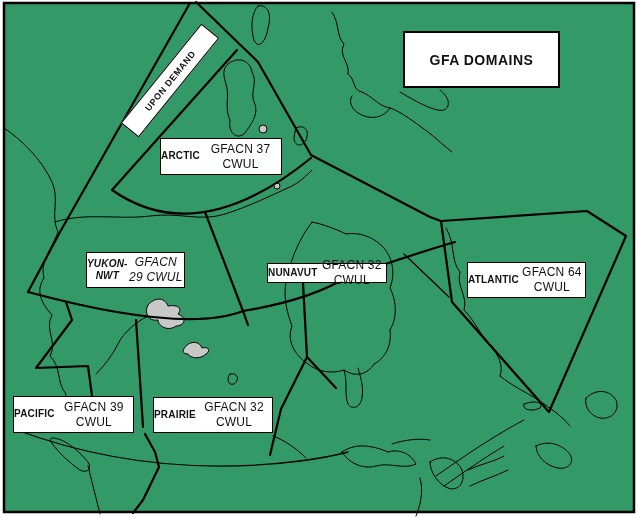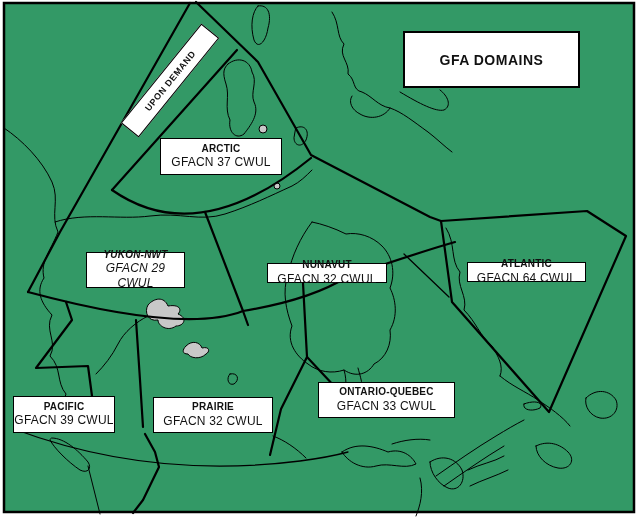--- a/index.html
+++ b/index.html
@@ -7,41 +7,41 @@
         font-family:"Liberation Sans", sans-serif;overflow:hidden;}
   .map-frame{position:absolute;left:0;top:0;width:638px;height:518px;}
   svg{display:block;}
   .land{fill:var(--land-background,#339966);stroke:#000;stroke-width:2.5;}
   .coast{fill:none;stroke:#000;stroke-width:1;stroke-linejoin:round;stroke-linecap:round;}
   .lake{fill:var(--water-lake,#c8c8c8);stroke:#000;stroke-width:1;}
   .boundary{fill:none;stroke:var(--boundary,#000);stroke-width:2.2;stroke-linejoin:round;stroke-linecap:round;}
   .boundary-thin{fill:none;stroke:var(--boundary,#000);stroke-width:1.3;stroke-linejoin:round;stroke-linecap:round;}
 
   .label-box{position:absolute;background:var(--label-box,#fff);border:1.5px solid #000;
-             display:flex;flex-direction:column;align-items:center;justify-content:center;
+             display:flex;flex-direction:row;align-items:center;justify-content:center;
              box-sizing:border-box;text-align:center;line-height:1.25;cursor:pointer;}
   .label-box .r-name{font-weight:bold;font-size:10px;color:#111;letter-spacing:.2px;}
   .label-box .r-code{font-size:12px;color:#111;letter-spacing:.2px;}
 
-  .title-box{position:absolute;left:403px;top:31px;width:177px;height:57px;
+  .title-box{position:absolute;left:403px;top:31px;width:157px;height:57px;
              background:var(--label-box,#fff);border:2px solid #000;box-sizing:border-box;
              display:flex;align-items:center;justify-content:center;
              font-weight:bold;font-size:14px;letter-spacing:.5px;color:#111;}
 
   .upon-demand{position:absolute;left:106px;top:69px;width:128px;height:23px;
                background:var(--label-box,#fff);border:1.5px solid #000;box-sizing:border-box;
                transform:rotate(-51deg);display:flex;align-items:center;justify-content:center;
                font-weight:bold;font-size:9px;letter-spacing:.6px;color:#111;cursor:pointer;}
 
   
   .rb-arctic{left:160px;top:138px;width:122px;height:37px;}
   .rb-nunavut{left:267px;top:231px;width:120px;height:20px;margin-top:32px;}
   .rb-yukon{left:86px;top:252px;width:99px;height:36px;font-style:italic;}
-  .rb-atlantic{left:467px;top:262px;width:119px;height:20px;align-items:center;}
-  .rb-pacific{left:13px;top:396px;width:102px;height:37px;}
+  .rb-atlantic{left:467px;top:262px;width:119px;height:36px;align-items:center;}
+  .rb-pacific{left:13px;top:396px;width:121px;height:37px;}
   .rb-prairie{left:153px;top:397px;width:120px;height:36px;}
   .rb-ontario{left:318px;top:382px;width:137px;height:36px;}
 </style>
 </head>
 <body>
 
 <div class="page">
 
   <div class="map-frame">
     <svg width="638" height="518" viewBox="0 0 638 518">
@@ -152,18 +152,14 @@
   <div class="label-box rb-pacific">
     <div class="r-name">PACIFIC</div>
     <div class="r-code">GFACN 39 CWUL</div>
   </div>
 
   <div class="label-box rb-prairie">
     <div class="r-name">PRAIRIE</div>
     <div class="r-code">GFACN 32 CWUL</div>
   </div>
 
-  <div class="label-box rb-ontario">
-    <div class="r-name">ONTARIO-QUEBEC</div>
-    <div class="r-code">GFACN 33 CWUL</div>
-  </div>
 
 </div>
 
 </body></html>

